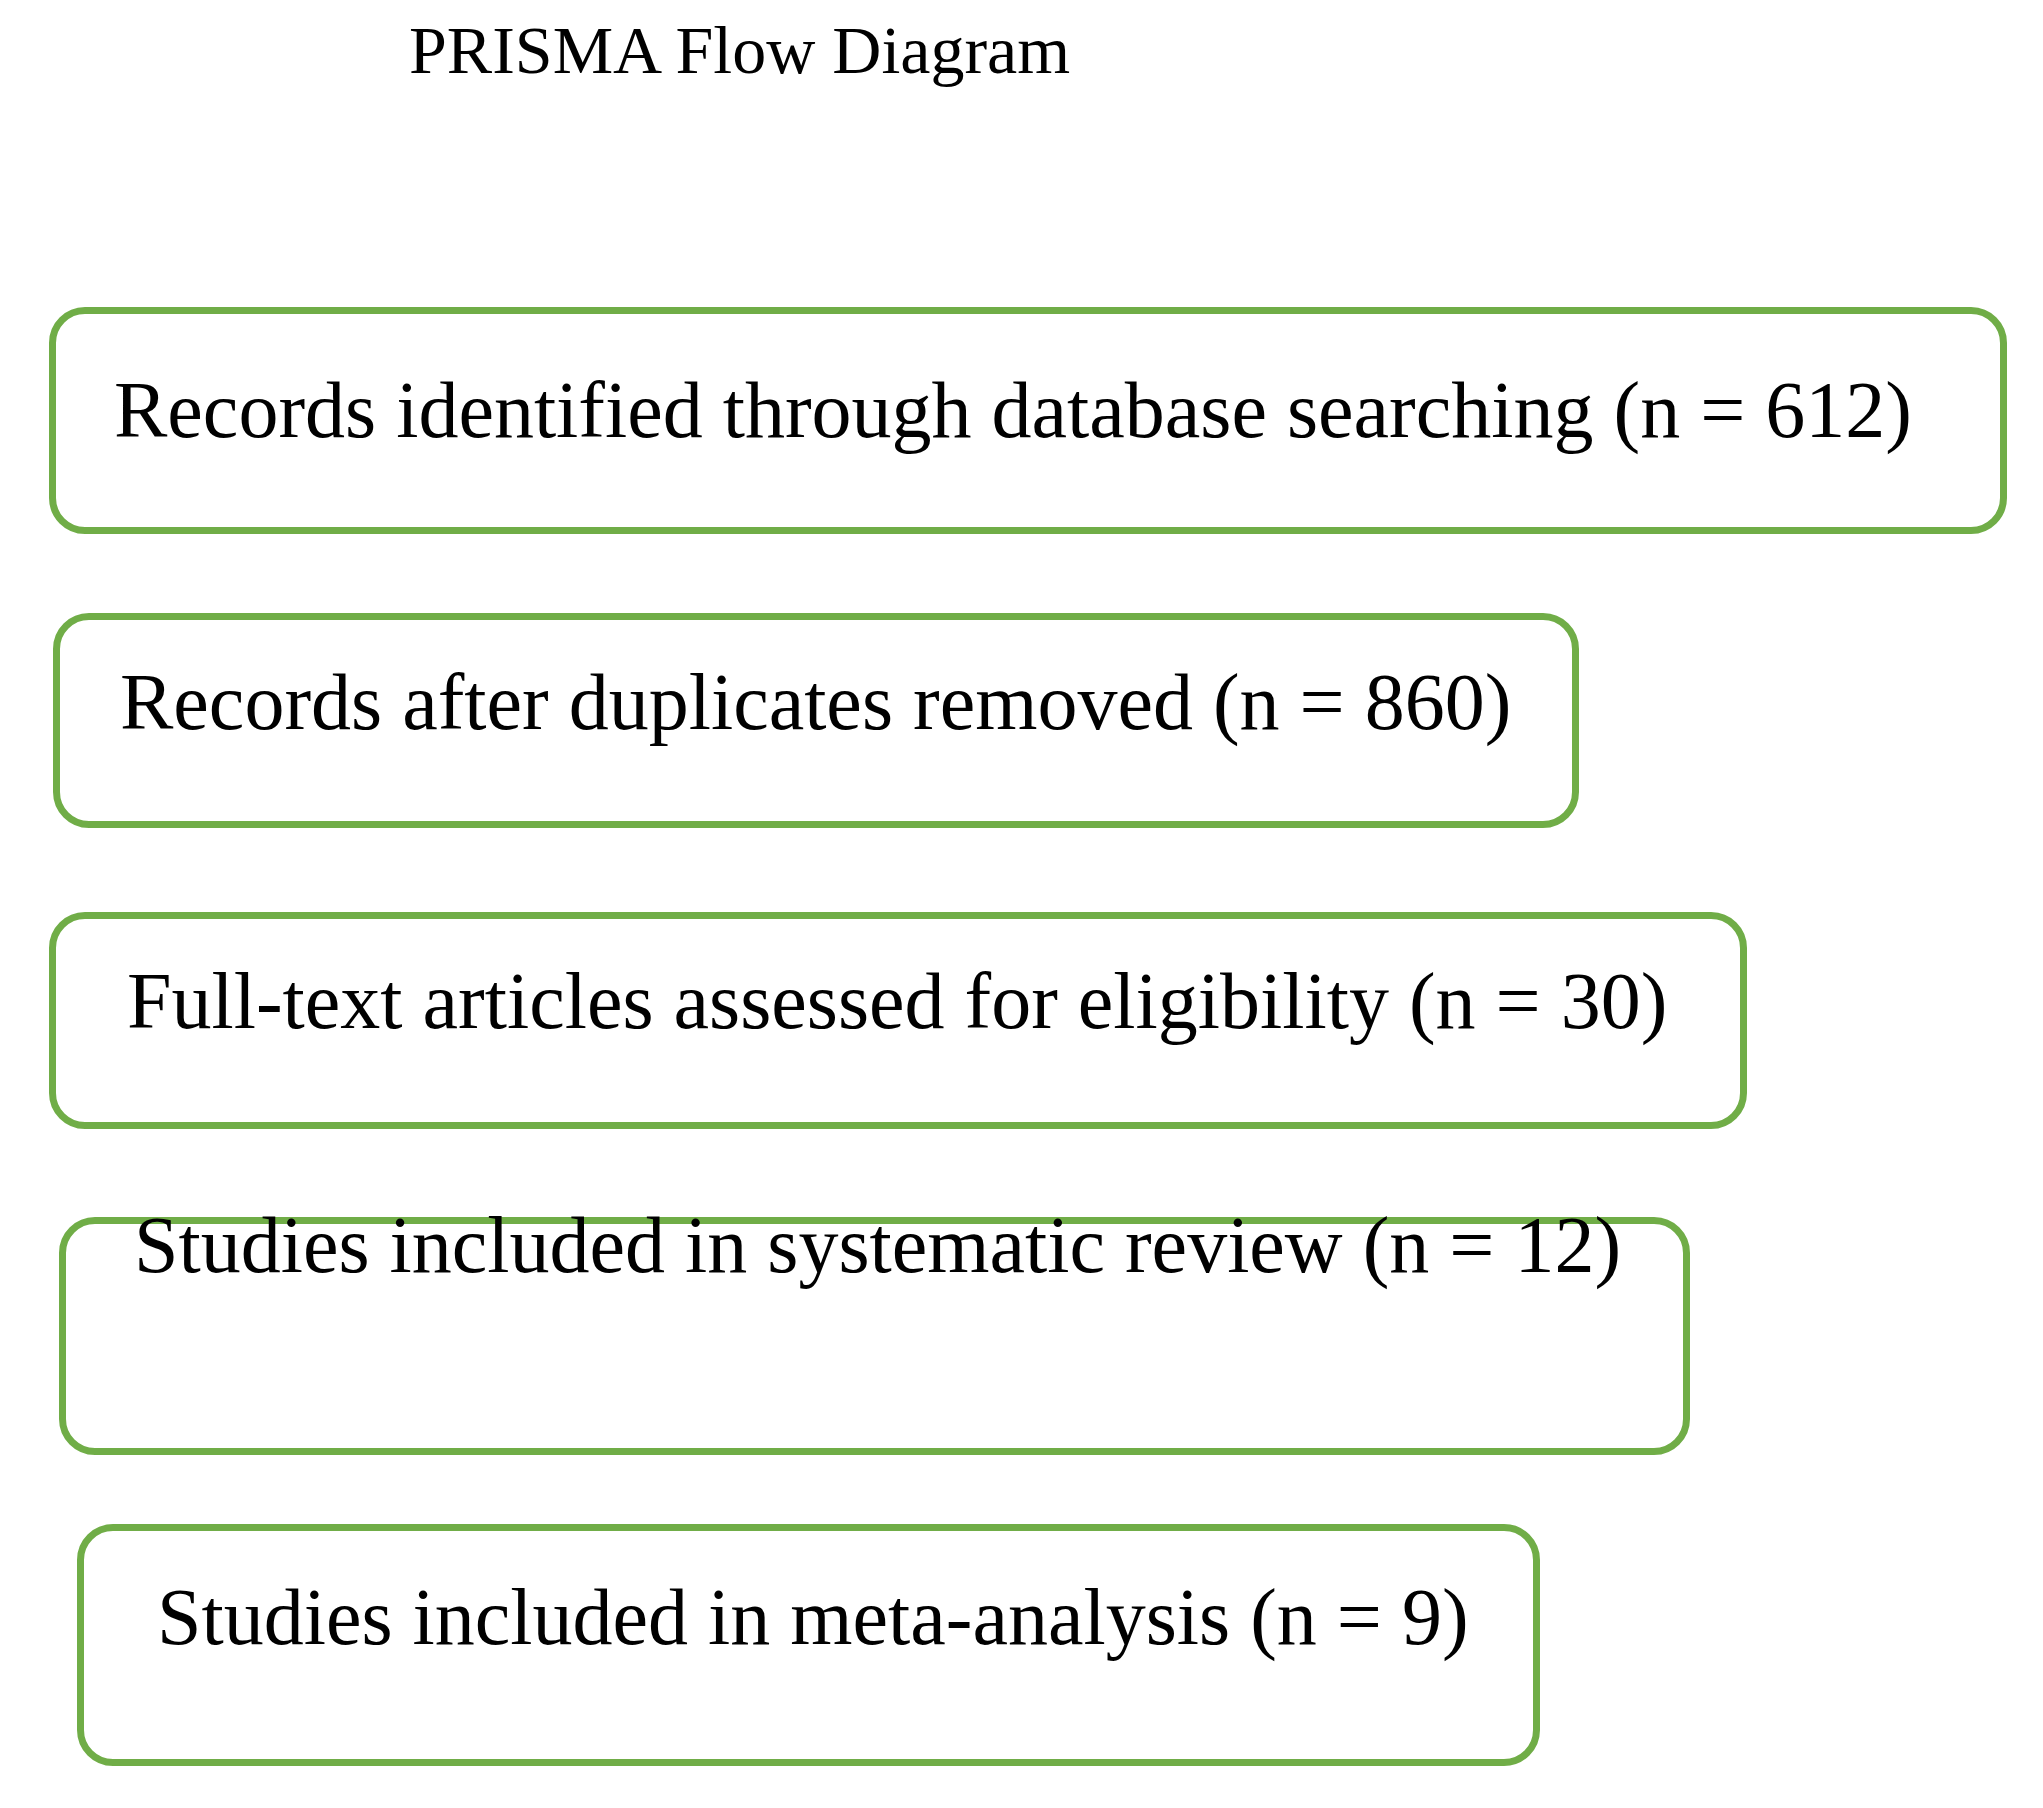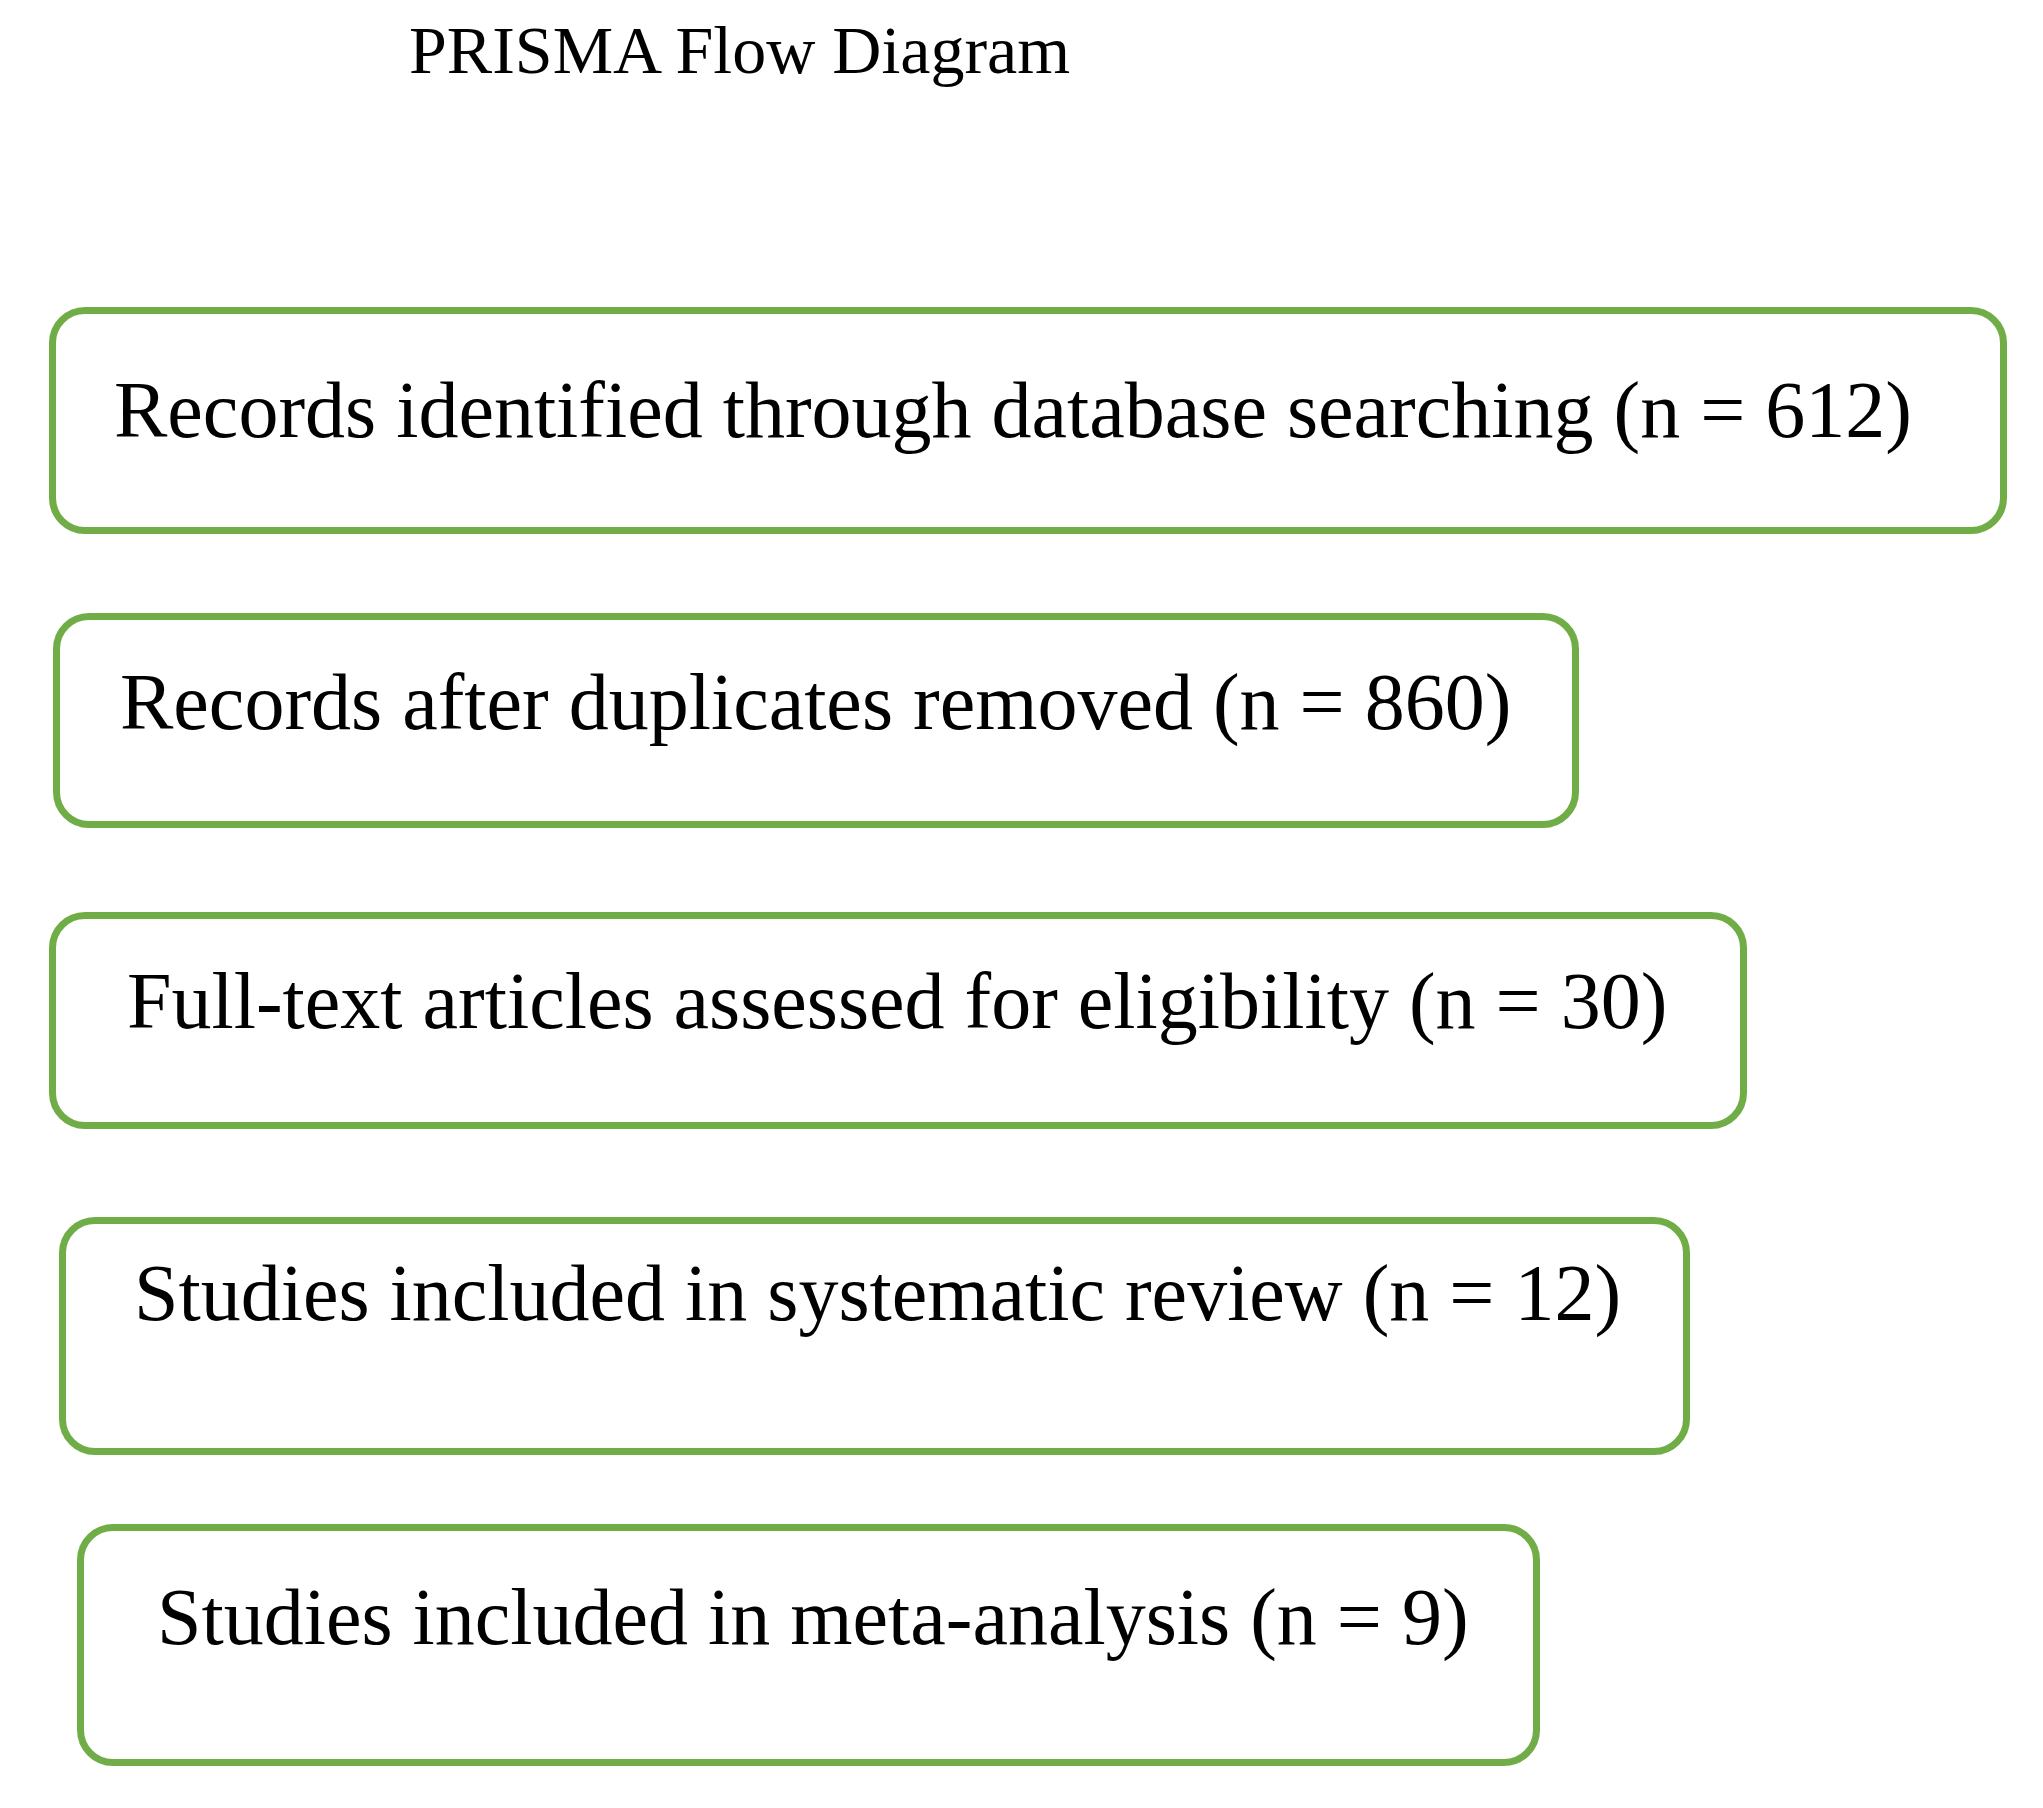--- a/index.html
+++ b/index.html
@@ -38,21 +38,21 @@
     }
     #box-1 { left: 49px; top: 307px; width: 1958px; height: 227px; }
     #box-2 { left: 53px; top: 613px; width: 1526px; height: 215px; }
     #box-3 { left: 49px; top: 912px; width: 1698px; height: 217px; }
     #box-4 { left: 59px; top: 1217px; width: 1631px; height: 238px; }
     #box-5 { left: 77px; top: 1524px; width: 1463px; height: 242px; }
 
     #text-1 { left: 114px; top: 354px; margin-top: 16px; }
     #text-2 { left: 120px; top: 662px; }
     #text-3 { left: 127px; top: 961px; }
-    #text-4 { left: 134px; top: 1253px; font-family: Liberation Serif, serif; }
+    #text-4 { left: 134px; top: 1205px; font-family: Liberation Serif, serif; }
     #text-5 { left: 157px; top: 1577px; }
   </style>
 </head>
 <body>
 
 <div class="title">PRISMA Flow Diagram</div>
 
 <div class="box" id="box-1"></div>
 <div class="box-text" id="text-1">Records identified through database searching (n = 612)</div>
 

